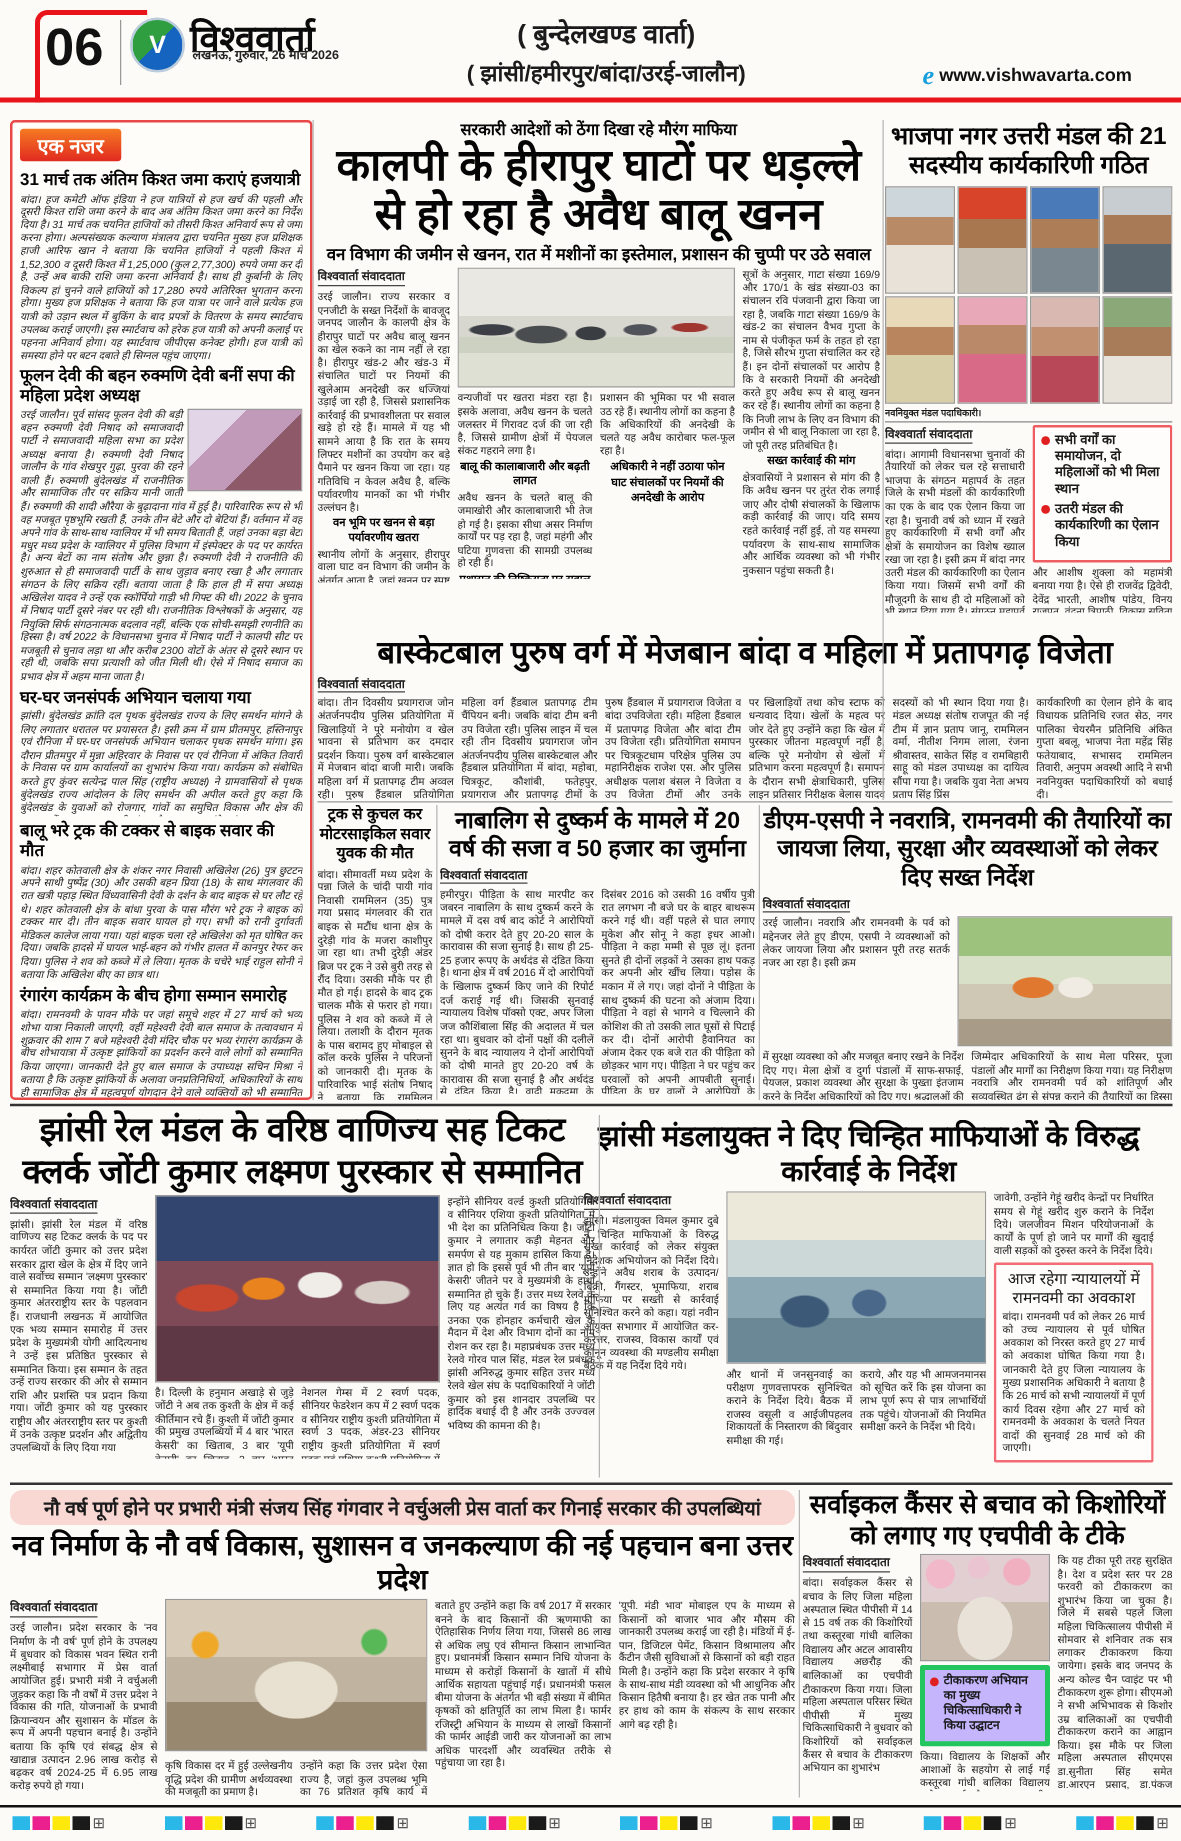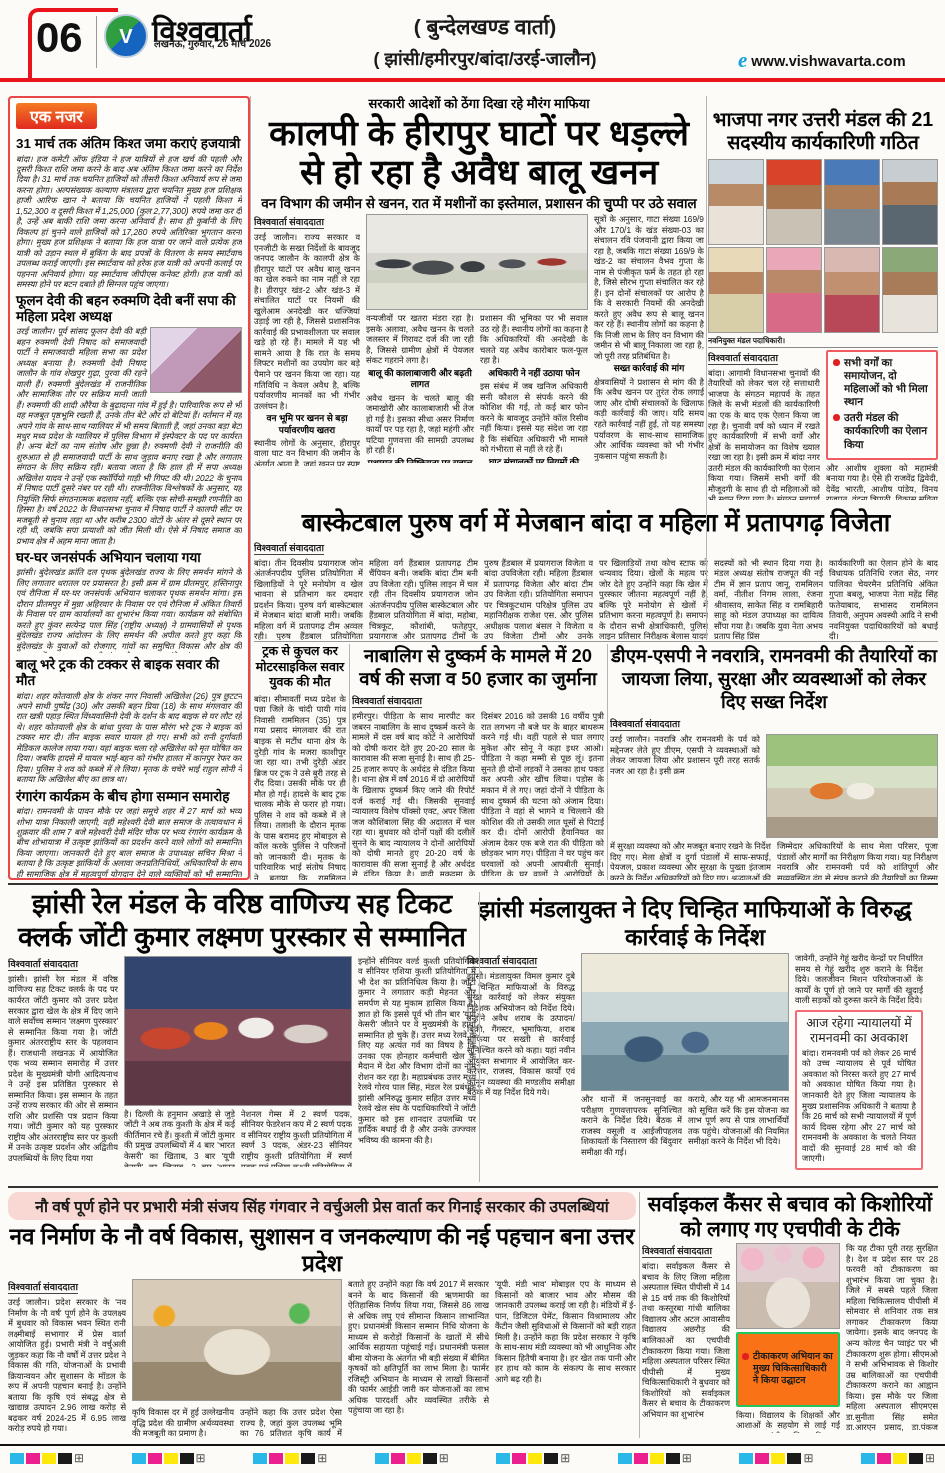--- a/index.html
+++ b/index.html
@@ -48,21 +48,21 @@
   #lead-sub{font-size:13.5px;margin:3px 0 2px;}
   #mining-photo{width:100%;height:96px;margin-bottom:3px;
     background:
       radial-gradient(ellipse at 12% 52%, #3c4046 0 6%, transparent 7%),
       radial-gradient(ellipse at 30% 56%, #4a4d50 0 9%, transparent 10%),
       radial-gradient(ellipse at 48% 55%, #3a3d42 0 7%, transparent 8%),
       radial-gradient(ellipse at 66% 52%, #50535a 0 6%, transparent 7%),
       radial-gradient(ellipse at 84% 50%, #a03630 0 5%, transparent 6%),
       linear-gradient(180deg,#e9e8e3 0 40%,#d8d7cf 40% 58%,#cdd1c2 58% 72%,#dde0d2 72%);}
   
-  #bjp{left:708px;top:108px;width:230px;height:412px;}
+  #bjp{left:708px;top:98px;width:230px;height:412px;}
   #bjp-head{font-size:19.5px;line-height:1.2;}
   #bjp-grid{display:grid;grid-template-columns:repeat(4,1fr);gap:2px;margin-top:4px;}
   .pt{height:84px;border:1px solid #999;}
   .pt:nth-child(1){background:linear-gradient(180deg,#cdd6da 0 28%,#b98a66 28% 55%,#e8e2d8 55%);}
   .pt:nth-child(2){background:linear-gradient(180deg,#d8442a 0 30%,#a8764f 30% 58%,#c9c2b4 58%);}
   .pt:nth-child(3){background:linear-gradient(180deg,#4a7ab8 0 30%,#ad7d58 30% 58%,#7b8790 58%);}
   .pt:nth-child(4){background:linear-gradient(180deg,#c8cdd2 0 26%,#a87a55 26% 54%,#5a6670 54%);}
   .pt:nth-child(5){background:linear-gradient(180deg,#e8d9b8 0 28%,#b8855e 28% 55%,#d8cfa8 55%);}
   .pt:nth-child(6){background:linear-gradient(180deg,#e8a8b8 0 26%,#b9896a 26% 54%,#d86a88 54%);}
   .pt:nth-child(7){background:linear-gradient(180deg,#d8b8b0 0 28%,#c09070 28% 56%,#b84858 56%);}
@@ -118,21 +118,21 @@
       linear-gradient(180deg,#d8ccb8 0 38%,#c0b4a0 38% 68%,#988870 68%);}
   #hpv{left:642px;top:1192px;width:296px;height:246px;}
   #hpv-head{font-size:20.5px;line-height:1.2;}
   #hpv-photo{width:100%;height:86px;
     background:
       radial-gradient(circle at 15% 18%, #f0b8c8 0 10%, transparent 11%),
       radial-gradient(circle at 45% 12%, #eac4d0 0 9%, transparent 10%),
       radial-gradient(circle at 75% 16%, #f0b0c0 0 10%, transparent 11%),
       radial-gradient(ellipse at 50% 70%, #e8e2d8 0 30%, transparent 31%),
       linear-gradient(180deg,#e2cfd2 0 45%,#cabcae 45%);}
-  #hpv-box{border:2px solid #22c55e;border-radius:2px;padding:16px 4px;background:#f97316;margin:3px 0;}
+  #hpv-box{border:4px solid #22c55e;border-radius:2px;padding:3px 4px;background:#c4b5fd;margin:3px 0;}
   
   #colorbars{position:absolute;left:10px;top:1452px;width:925px;display:flex;justify-content:space-between;align-items:center;}
   .cb-group{display:flex;gap:2px;align-items:center;}
   .sw{width:14px;height:11px;}
   .sw.c{background:#29b8e8;} .sw.m{background:#ec1f8e;} .sw.y{background:#ffe90c;} .sw.k{background:#1a1a1a;}
   .reg{font-size:12px;color:#555;line-height:1;}
 </style>
 </head>
 <body>
 
@@ -189,21 +189,20 @@
         <div class="col body-t">
           <div>वन्यजीवों पर खतरा मंडरा रहा है। इसके अलावा, अवैध खनन के चलते जलस्तर में गिरावट दर्ज की जा रही है, जिससे ग्रामीण क्षेत्रों में पेयजल संकट गहराने लगा है।</div>
           <div class="subhd">बालू की कालाबाजारी और बढ़ती लागत</div>
           <div>अवैध खनन के चलते बालू की जमाखोरी और कालाबाजारी भी तेज हो गई है। इसका सीधा असर निर्माण कार्यों पर पड़ रहा है, जहां महंगी और घटिया गुणवत्ता की सामग्री उपलब्ध हो रही है।</div>
           <div class="subhd">प्रशासन की निष्क्रियता पर सवाल</div>
 
         </div>
         <div class="col body-t">
           <div>प्रशासन की भूमिका पर भी सवाल उठ रहे हैं। स्थानीय लोगों का कहना है कि अधिकारियों की अनदेखी के चलते यह अवैध कारोबार फल-फूल रहा है।</div>
           <div class="subhd">अधिकारी ने नहीं उठाया फोन</div>
-          <div>इस संबंध में जब खनिज अधिकारी सनी कौशल से संपर्क करने की कोशिश की गई, तो कई बार फोन करने के बावजूद उन्होंने कॉल रिसीव नहीं किया। इससे यह संदेश जा रहा है कि संबंधित अधिकारी भी मामले को गंभीरता से नहीं ले रहे हैं।</div>
           <div class="subhd">घाट संचालकों पर नियमों की अनदेखी के आरोप</div>
         </div>
       </div>
     </div>
     <div class="col body-t">
       <div>सूत्रों के अनुसार, गाटा संख्या 169/9 और 170/1 के खंड संख्या-03 का संचालन रवि पंजवानी द्वारा किया जा रहा है, जबकि गाटा संख्या 169/9 के खंड-2 का संचालन वैभव गुप्ता के नाम से पंजीकृत फर्म के तहत हो रहा है, जिसे सौरभ गुप्ता संचालित कर रहे हैं। इन दोनों संचालकों पर आरोप है कि वे सरकारी नियमों की अनदेखी करते हुए अवैध रूप से बालू खनन कर रहे हैं। स्थानीय लोगों का कहना है कि निजी लाभ के लिए वन विभाग की जमीन से भी बालू निकाला जा रहा है, जो पूरी तरह प्रतिबंधित है।</div>
       <div class="subhd">सख्त कार्रवाई की मांग</div>
       <div>क्षेत्रवासियों ने प्रशासन से मांग की है कि अवैध खनन पर तुरंत रोक लगाई जाए और दोषी संचालकों के खिलाफ कड़ी कार्रवाई की जाए। यदि समय रहते कार्रवाई नहीं हुई, तो यह समस्या पर्यावरण के साथ-साथ सामाजिक और आर्थिक व्यवस्था को भी गंभीर नुकसान पहुंचा सकती है।</div>
     </div>
   </div>

